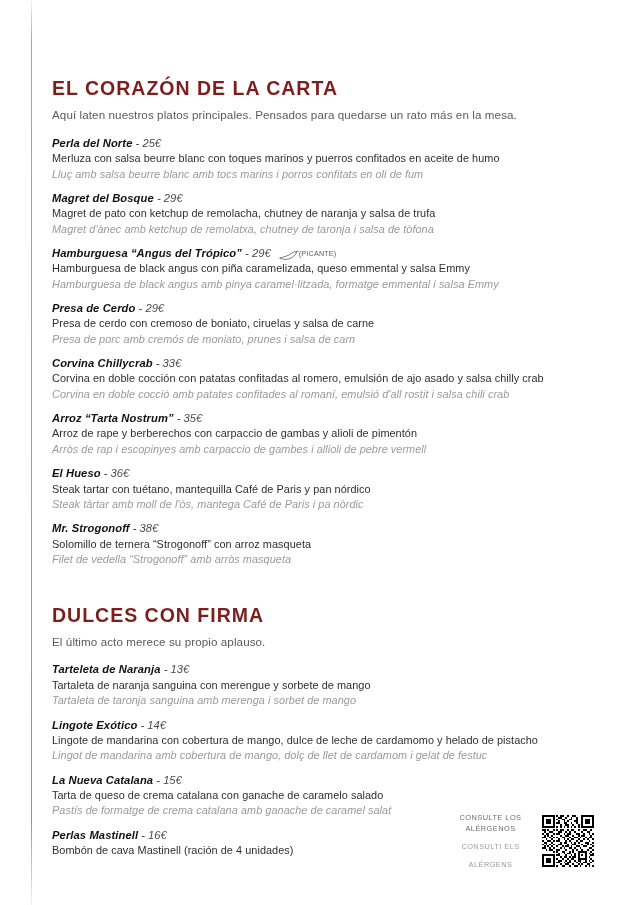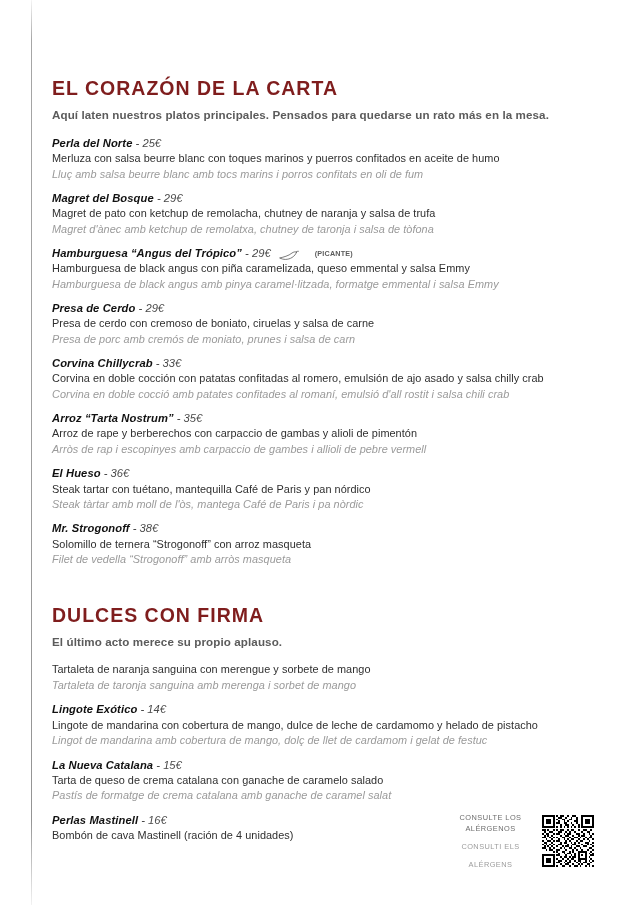--- a/index.html
+++ b/index.html
@@ -46,21 +46,20 @@
     color: #7f1d1d;
     margin: 0 0 9px 0;
     line-height: 1.1;
   }
   .section-sub {
     font-size: 11.6px;
     color: #5b5b5b;
     margin: 0 0 13px 0;
     line-height: 1.25;
     letter-spacing: 0.1px;
-    font-weight: bold;
   }
   .item {
     margin-bottom: 9px;
   }
   .item-head {
     font-size: 11.2px;
     line-height: 1.35;
     white-space: nowrap;
   }
   .item-name {
@@ -71,24 +70,23 @@
   }
   .item-price {
     font-style: italic;
     color: #4a4a4a;
     font-weight: 400;
     text-align: right;
   }
   .spicy-wrap {
     display: inline-flex;
     align-items: center;
-    gap: 16px;
+    gap: 0;
     margin-left: 5px;
     vertical-align: middle;
-    font-weight: bold;
   }
   .spicy-icon {
     display: inline-block;
     width: 20px;
     height: 11px;
     position: relative;
     top: 1px;
   }
   .spicy-label {
     font-size: 7.2px;
@@ -235,20 +233,24 @@
       <div class="desc-ca">Filet de vedella “Strogonoff” amb arròs masqueta</div>
     </div>
 
     <div class="section-gap"></div>
 
     <h1 class="section-title">DULCES CON FIRMA</h1>
     <p class="section-sub">El último acto merece su propio aplauso.</p>
 
 
     <div class="item">
+      <div class="item-head">
+        <span class="item-name">Tarteleta de Naranja</span>
+        <span class="item-price">- 13€</span>
+      </div>
       <div class="desc-es">Tartaleta de naranja sanguina con merengue y sorbete de mango</div>
       <div class="desc-ca">Tartaleta de taronja sanguina amb merenga i sorbet de mango</div>
     </div>
 
     <div class="item">
       <div class="item-head">
         <span class="item-name">Lingote Exótico</span>
         <span class="item-price">- 14€</span>
       </div>
       <div class="desc-es">Lingote de mandarina con cobertura de mango, dulce de leche de cardamomo y helado de pistacho</div>

